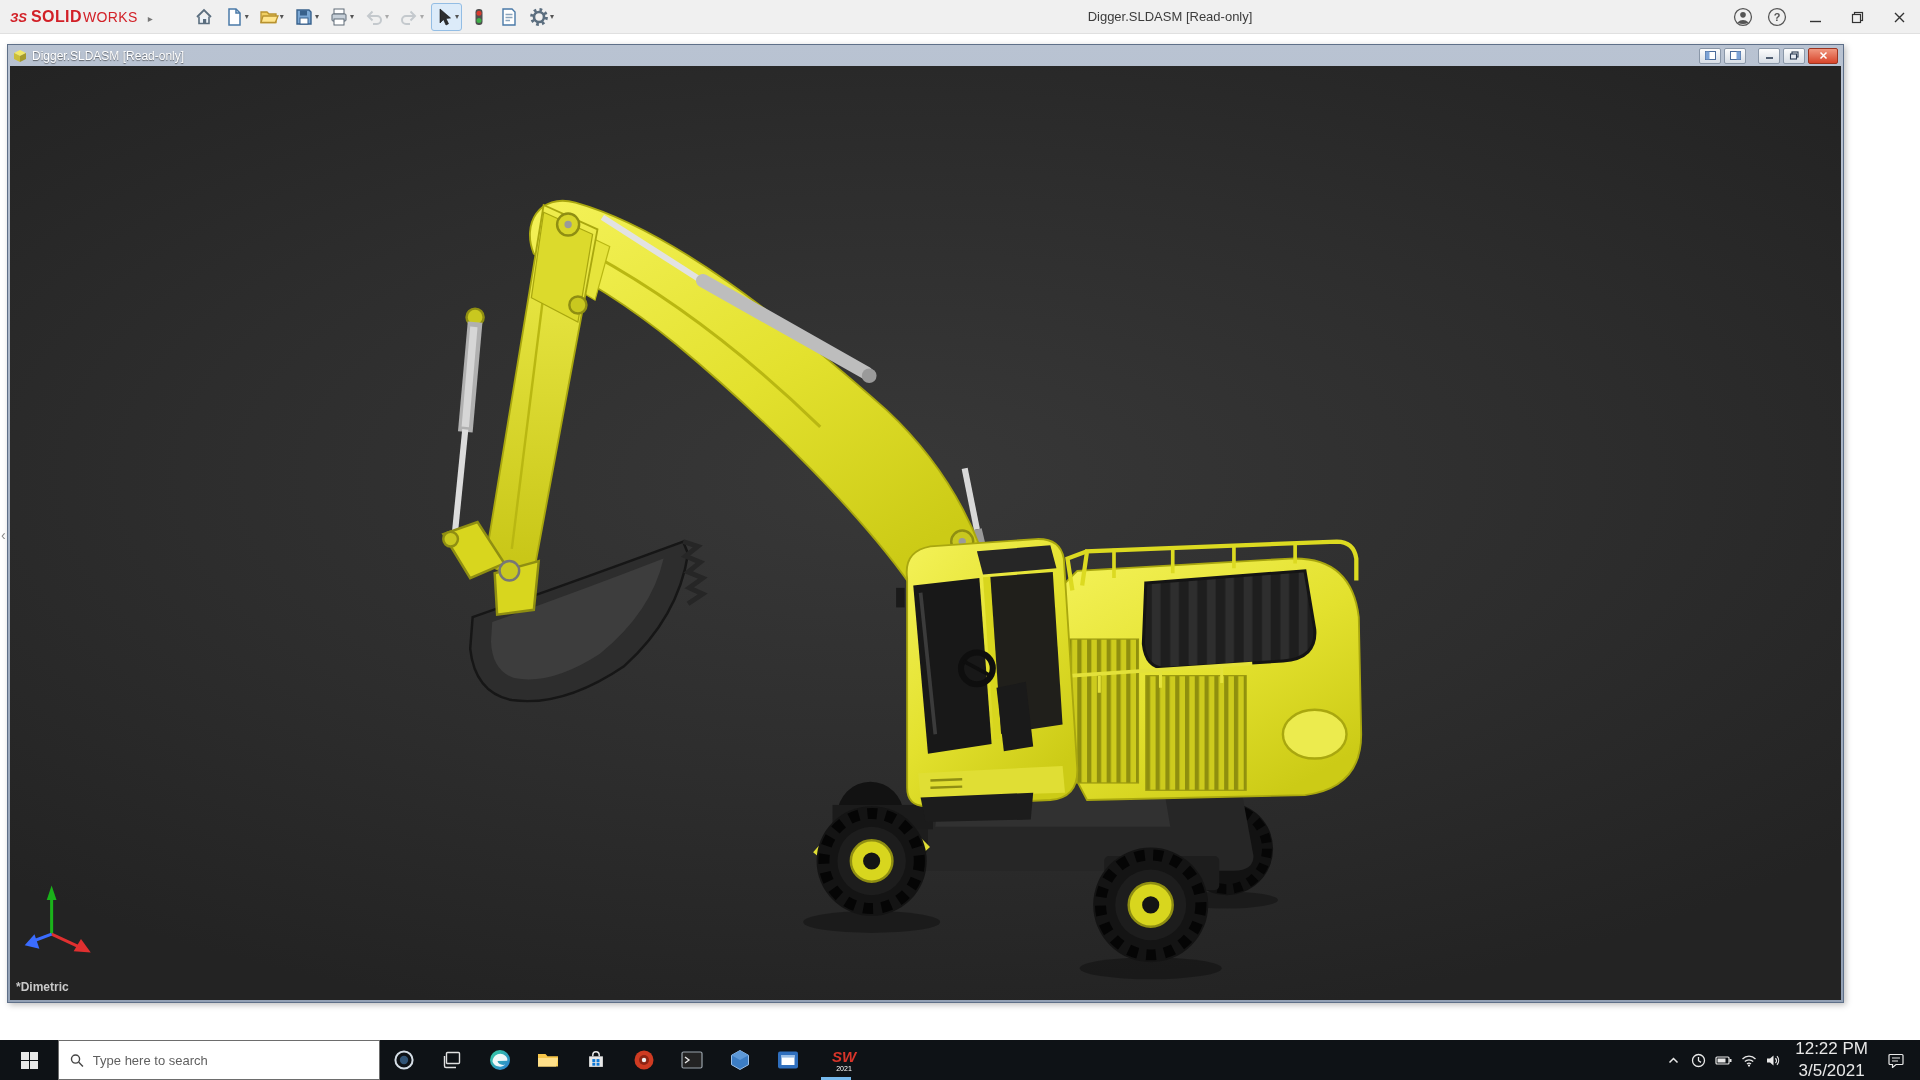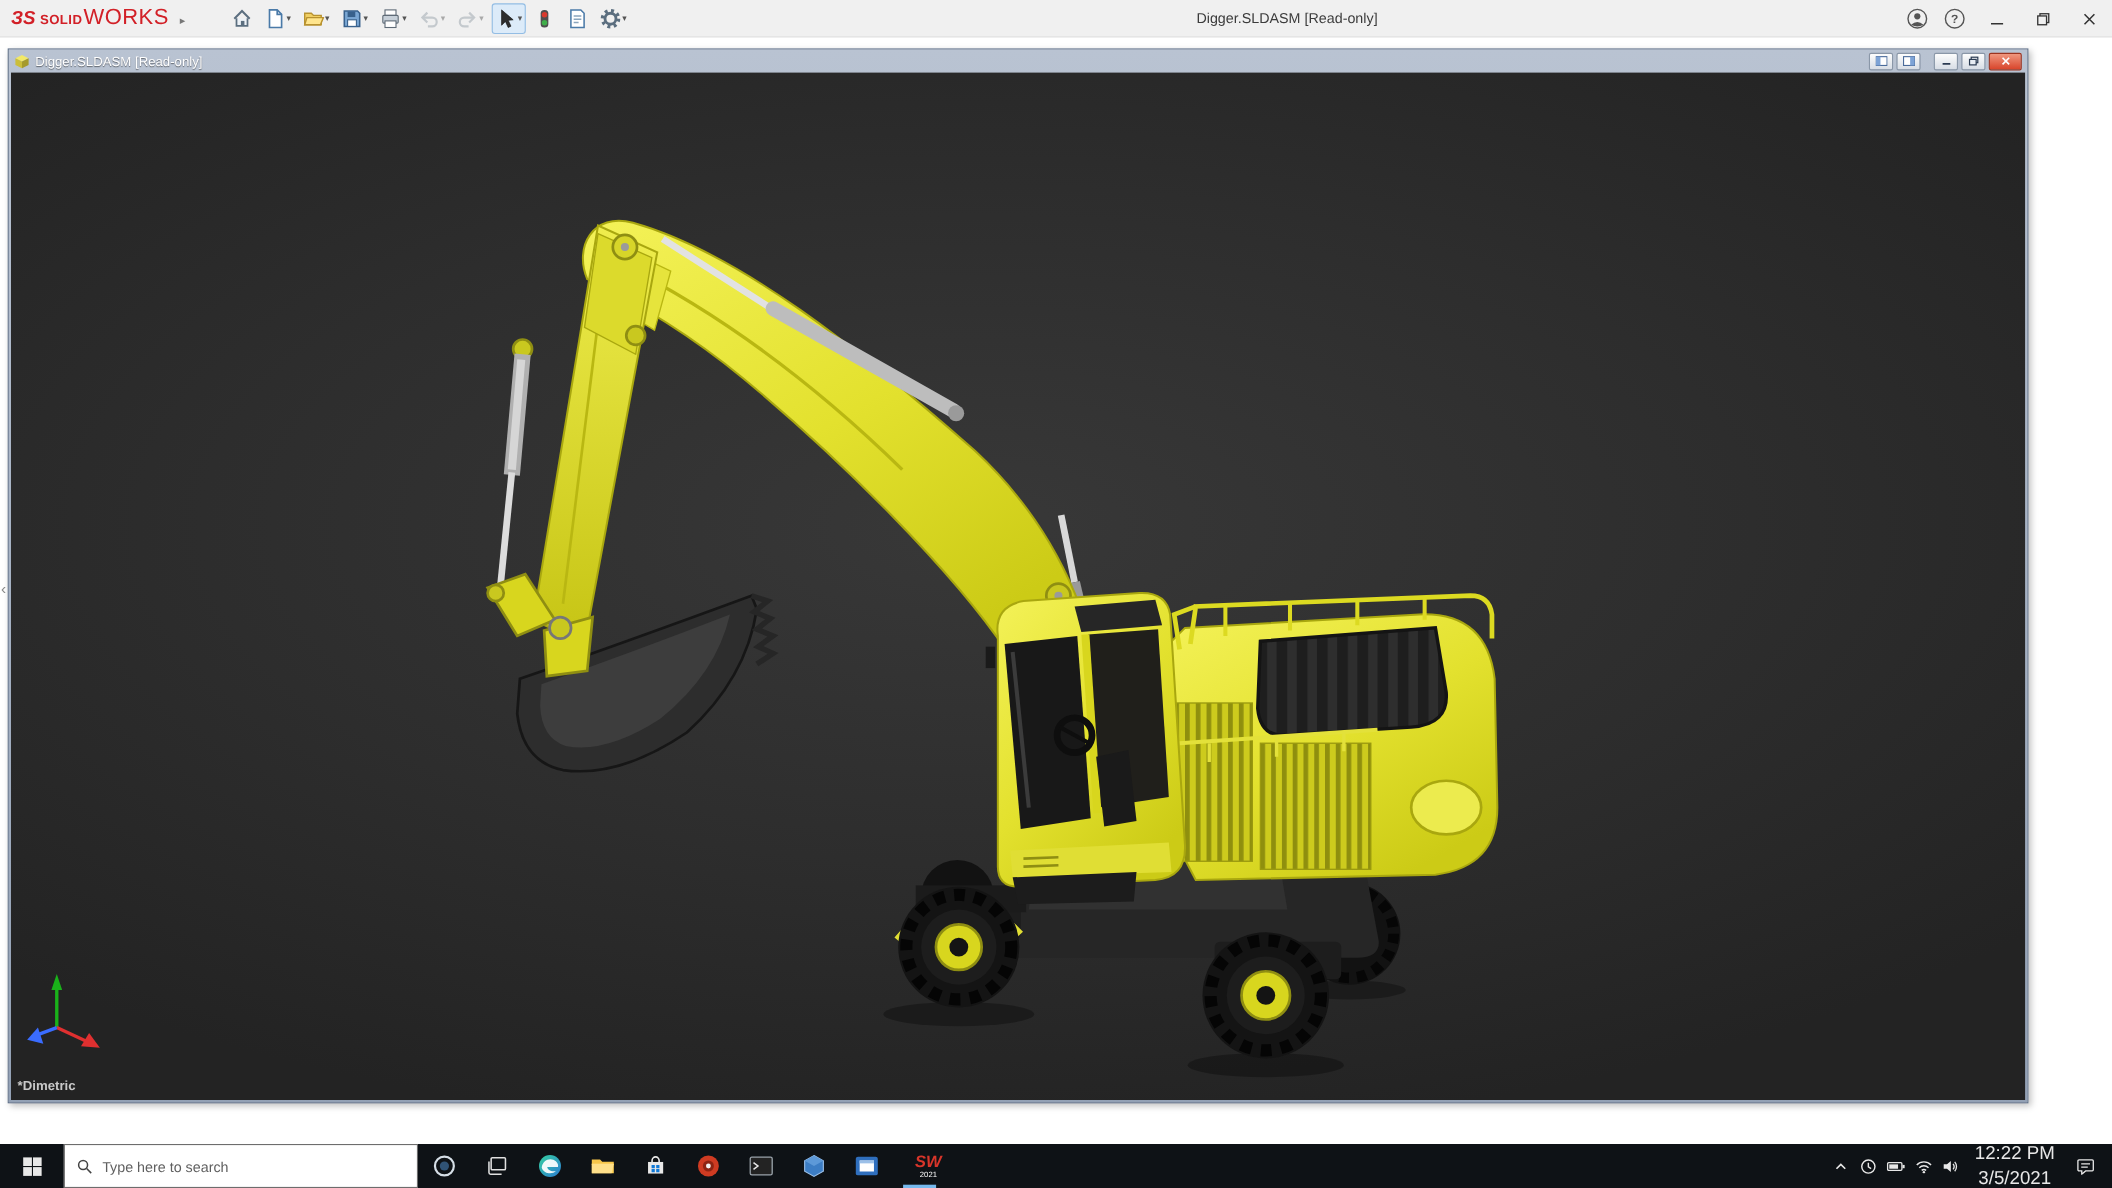--- a/index.html
+++ b/index.html
@@ -4,23 +4,23 @@
 <style>
   * { box-sizing: border-box; margin: 0; padding: 0; }
   html, body { width: 1920px; height: 1080px; overflow: hidden;
     font-family: "Liberation Sans", sans-serif; background: #fff; }
   .screen { position: relative; width: 1920px; height: 1080px; background: #fff; }
 
   
   .titlebar { position: absolute; top: 0; left: 0; right: 0; height: 34px;
     background: #f0f0f0; border-bottom: 1px solid #e0e0e0; display: flex; align-items: center; }
   .sw-logo { display: flex; align-items: baseline; padding-left: 10px; gap: 4px; }
-  .sw-logo .prefix { color: #d22027; font-weight: bold; font-style: italic; font-size: 17px; }
-  .sw-logo .solid { color: #d22027; font-weight: bold; font-size: 12px; letter-spacing: .4px; }
-  .sw-logo .works { color: #d22027; font-weight: normal; font-size: 20px; letter-spacing: .4px; margin-left: -3px; }
+  .sw-logo .prefix { color: #d22027; font-weight: bold; font-style: italic; font-size: 13px; }
+  .sw-logo .solid { color: #d22027; font-weight: bold; font-size: 16px; letter-spacing: .4px; }
+  .sw-logo .works { color: #d22027; font-weight: normal; font-size: 14px; letter-spacing: .4px; margin-left: -3px; }
   .sw-logo .flyarrow { color: #777; font-size: 10px; margin-left: 6px; }
   .toolbar { display: flex; align-items: center; margin-left: 38px; gap: 4px; }
   .tb-item { display: flex; align-items: center; padding: 3px 2px; border: 1px solid transparent; border-radius: 3px; }
   .tb-item svg { width: 20px; height: 20px; display: block; }
   .tb-item .caret { font-size: 8px; color: #555; margin-left: 1px; }
   .tb-item.active { background: #dcebf9; border-color: #93bde4; }
   .tb-item.disabled { opacity: .45; }
   .title-center { position: absolute; left: 1170px; transform: translateX(-50%);
     font-size: 13px; color: #3c3c3c; white-space: nowrap; }
   .win-right { position: absolute; right: 0; top: 0; height: 34px; display: flex; align-items: center; }

